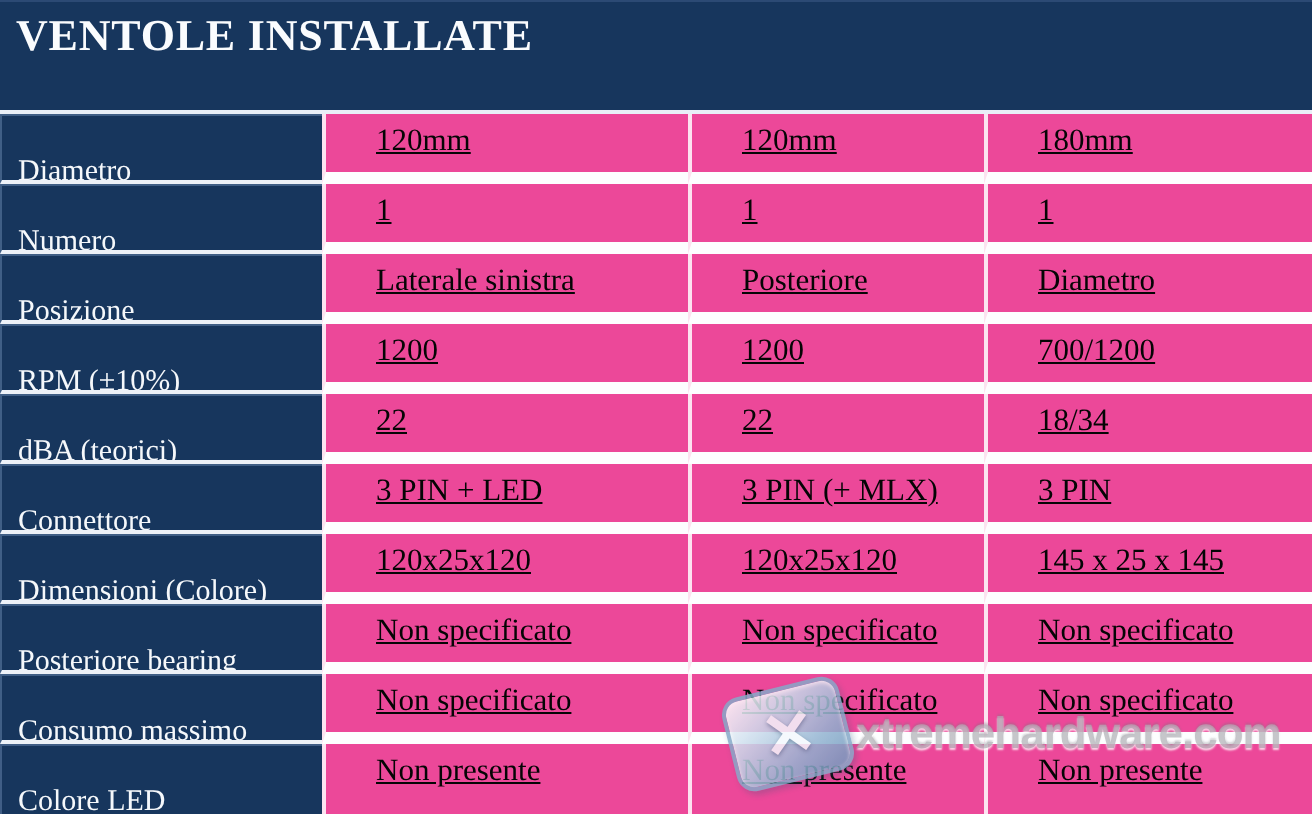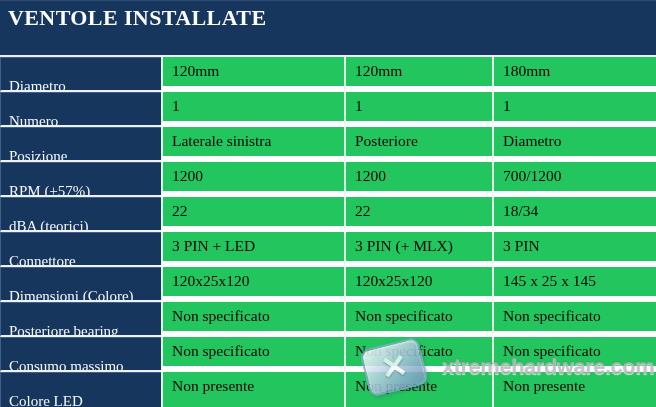--- a/index.html
+++ b/index.html
@@ -25,24 +25,25 @@
   }
   .cell { box-sizing:border-box; overflow:hidden; white-space:nowrap; }
   .label-cell {
     background:#17365D; color:#F5F8FB; font-size:15px;
     padding:20px 2px 0 8px;
     border-bottom:2px solid #EDF2F8;
     border-top:1px solid rgba(115,145,185,0.45);
     border-left:1px solid rgba(115,145,185,0.45);
   }
   .val-cell {
-    background:#22c55e; color:#050505; font-size:15.5px;
-    padding:5px 2px 0 9px;
+    background:#ec4899; color:#050505; font-size:15.5px;
+    padding:5px 2px 0 25px;
     border-bottom:6px solid #FDFEFF;
     border-left:2px solid rgba(255,255,255,0.85);
+    text-decoration:underline;
   }
   .row:last-child .label-cell { border-bottom:0;font-family:Liberation Serif, serif; }
   .row:last-child .val-cell { border-bottom:0; }
   
   .watermark {
     position:absolute; left:364px; top:343px;
     display:flex; align-items:center; opacity:0.85; pointer-events:none;
   }
   .wm-badge {
     width:56px; height:44px; border-radius:9px; flex:0 0 auto;
@@ -51,21 +52,21 @@
     box-shadow: inset 0 1px 2px rgba(255,255,255,0.9), 1px 2px 3px rgba(60,90,120,0.35);
     transform:rotate(-14deg);
     display:flex; align-items:center; justify-content:center;
   }
   .wm-x {
     color:#f4f9fd; font-family:"Liberation Sans", sans-serif; font-weight:bold;
     font-size:32px; line-height:1; transform:rotate(4deg);
     text-shadow:0 1px 2px rgba(70,100,130,0.65);
   }
   .wm-text {
-    margin-left:18px; font-family:"Liberation Sans", sans-serif; font-weight:bold;
+    margin-left:4px; font-family:"Liberation Sans", sans-serif; font-weight:bold;
     font-size:22px; letter-spacing:-0.5px;
     color:rgba(174,175,180,0.82);
     text-shadow:0 1px 1px rgba(255,255,255,0.9), 0 -1px 1px rgba(120,120,125,0.35);
   }
 </style>
 </head>
 <body>
 
 <div class="page">
 
@@ -90,21 +91,21 @@
     </div>
 
     <div class="row">
       <div class="cell label-cell">Posizione</div>
       <div class="cell val-cell">Laterale sinistra</div>
       <div class="cell val-cell">Posteriore</div>
       <div class="cell val-cell">Diametro</div>
     </div>
 
     <div class="row">
-      <div class="cell label-cell">RPM (±57%)</div>
+      <div class="cell label-cell">RPM (±10%)</div>
       <div class="cell val-cell">1200</div>
       <div class="cell val-cell">1200</div>
       <div class="cell val-cell">700/1200</div>
     </div>
 
     <div class="row">
       <div class="cell label-cell">dBA (teorici)</div>
       <div class="cell val-cell">22</div>
       <div class="cell val-cell">22</div>
       <div class="cell val-cell">18/34</div>

